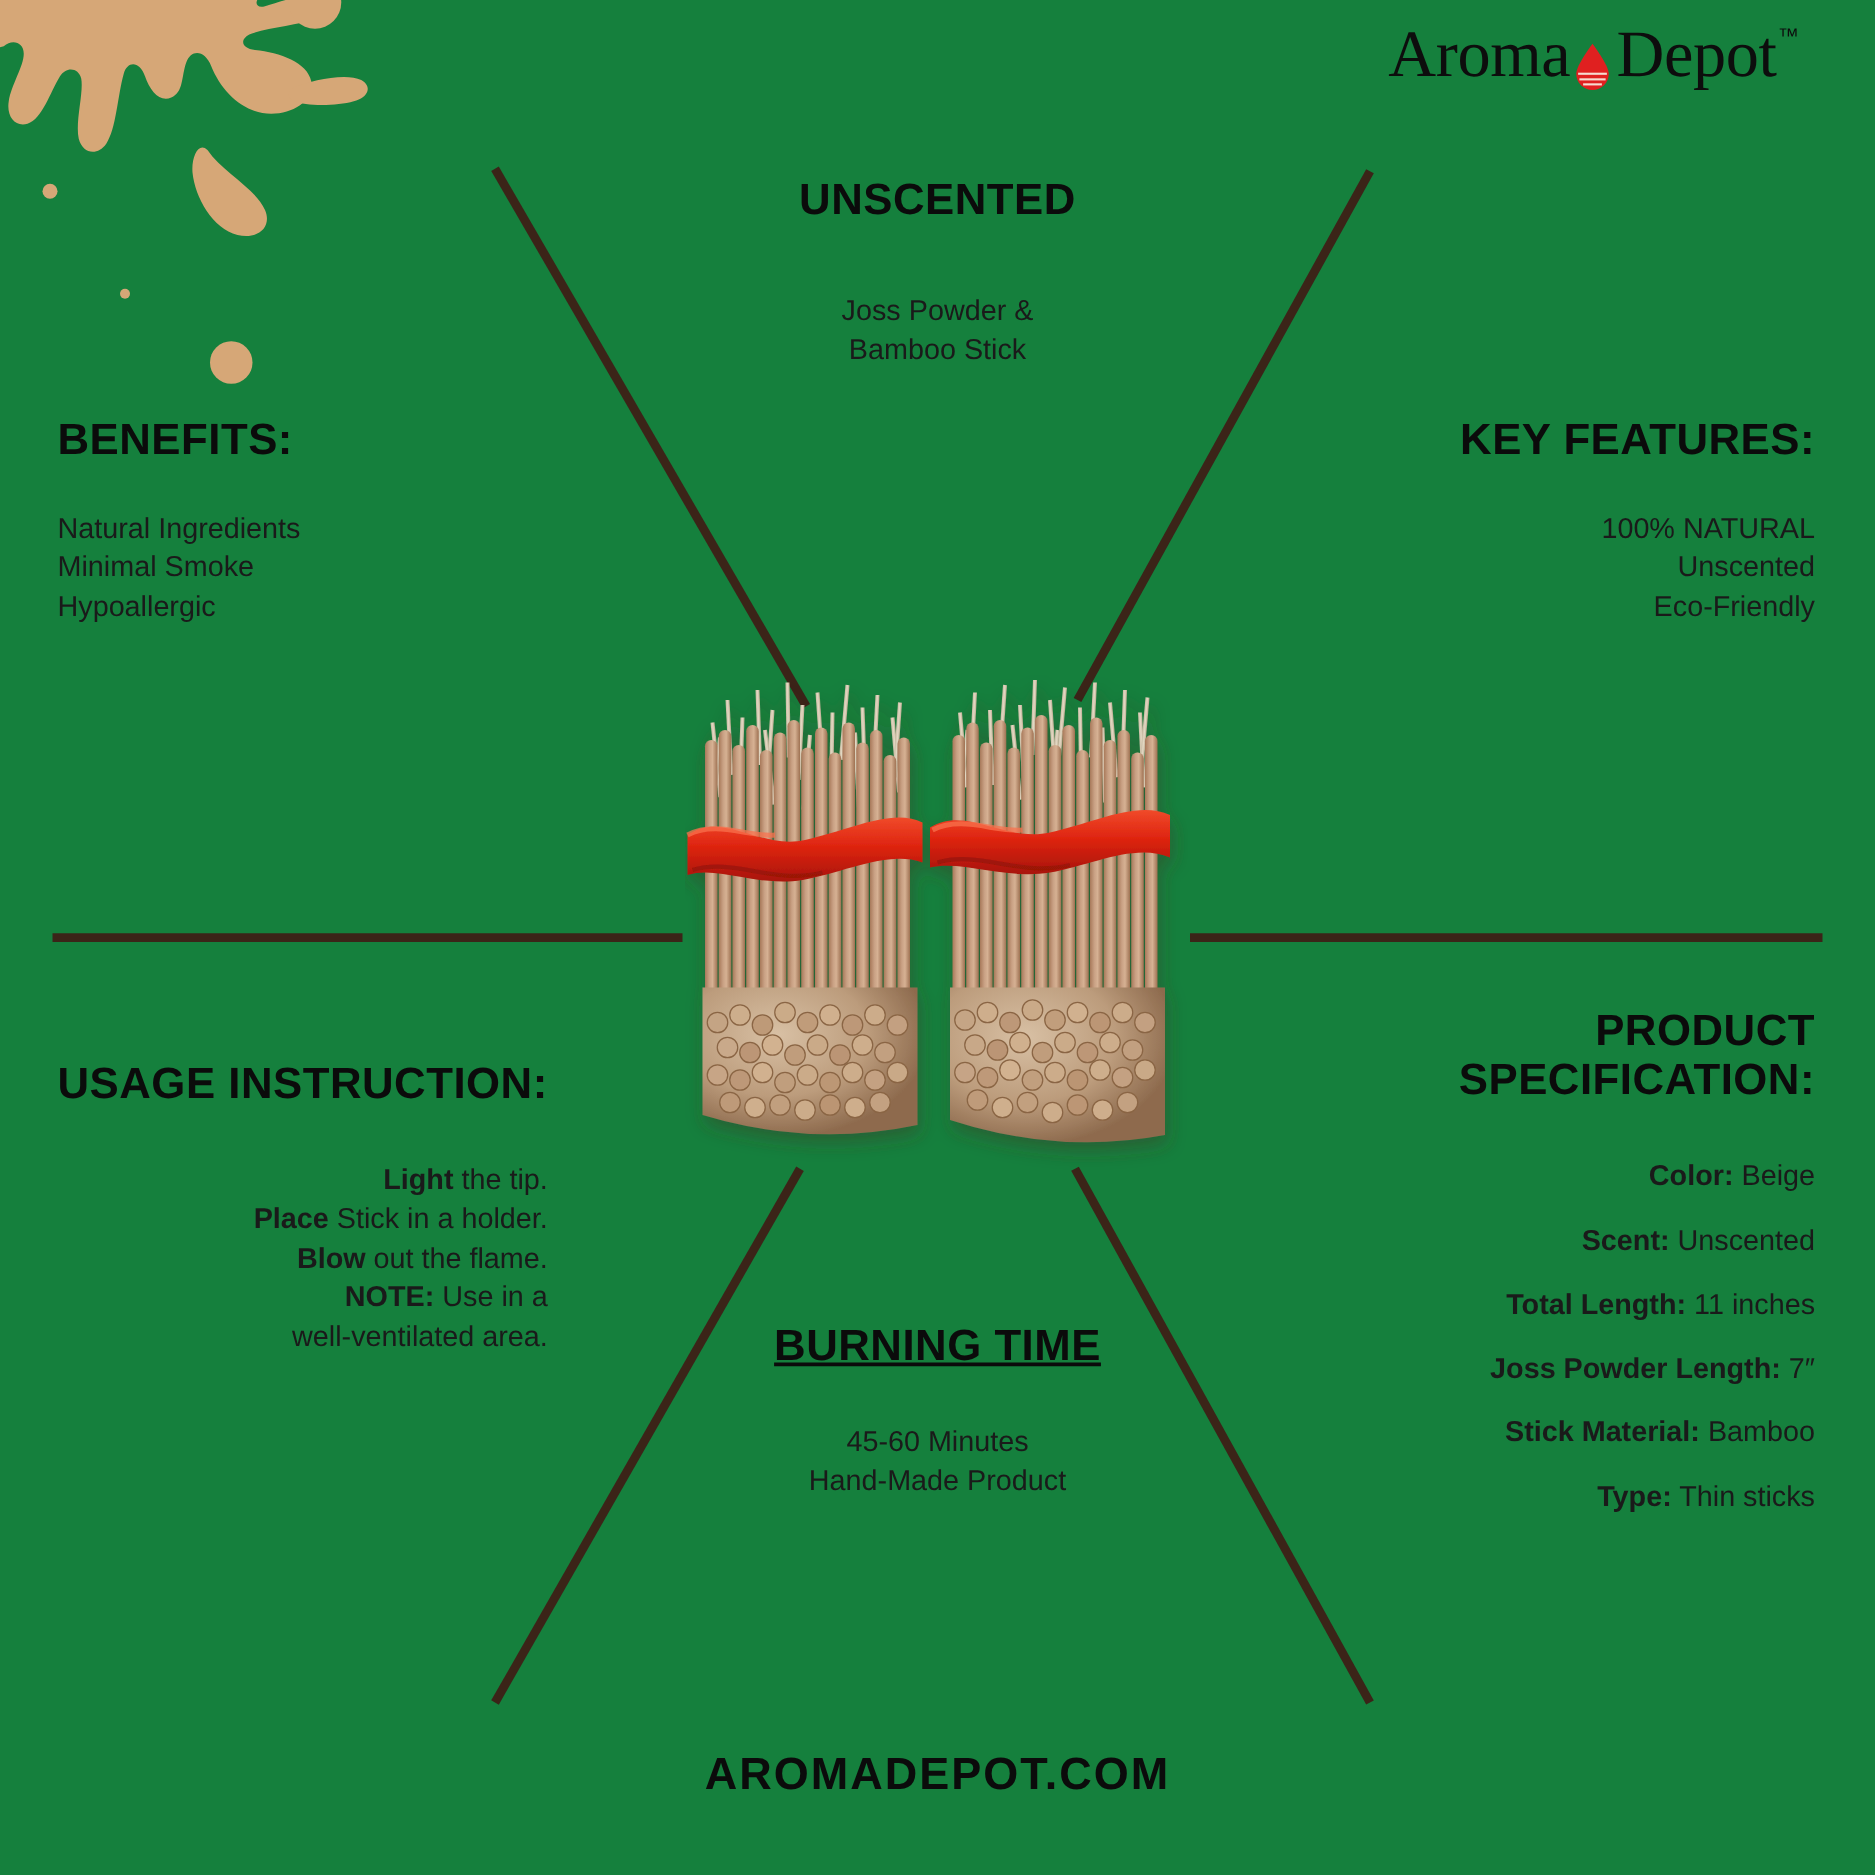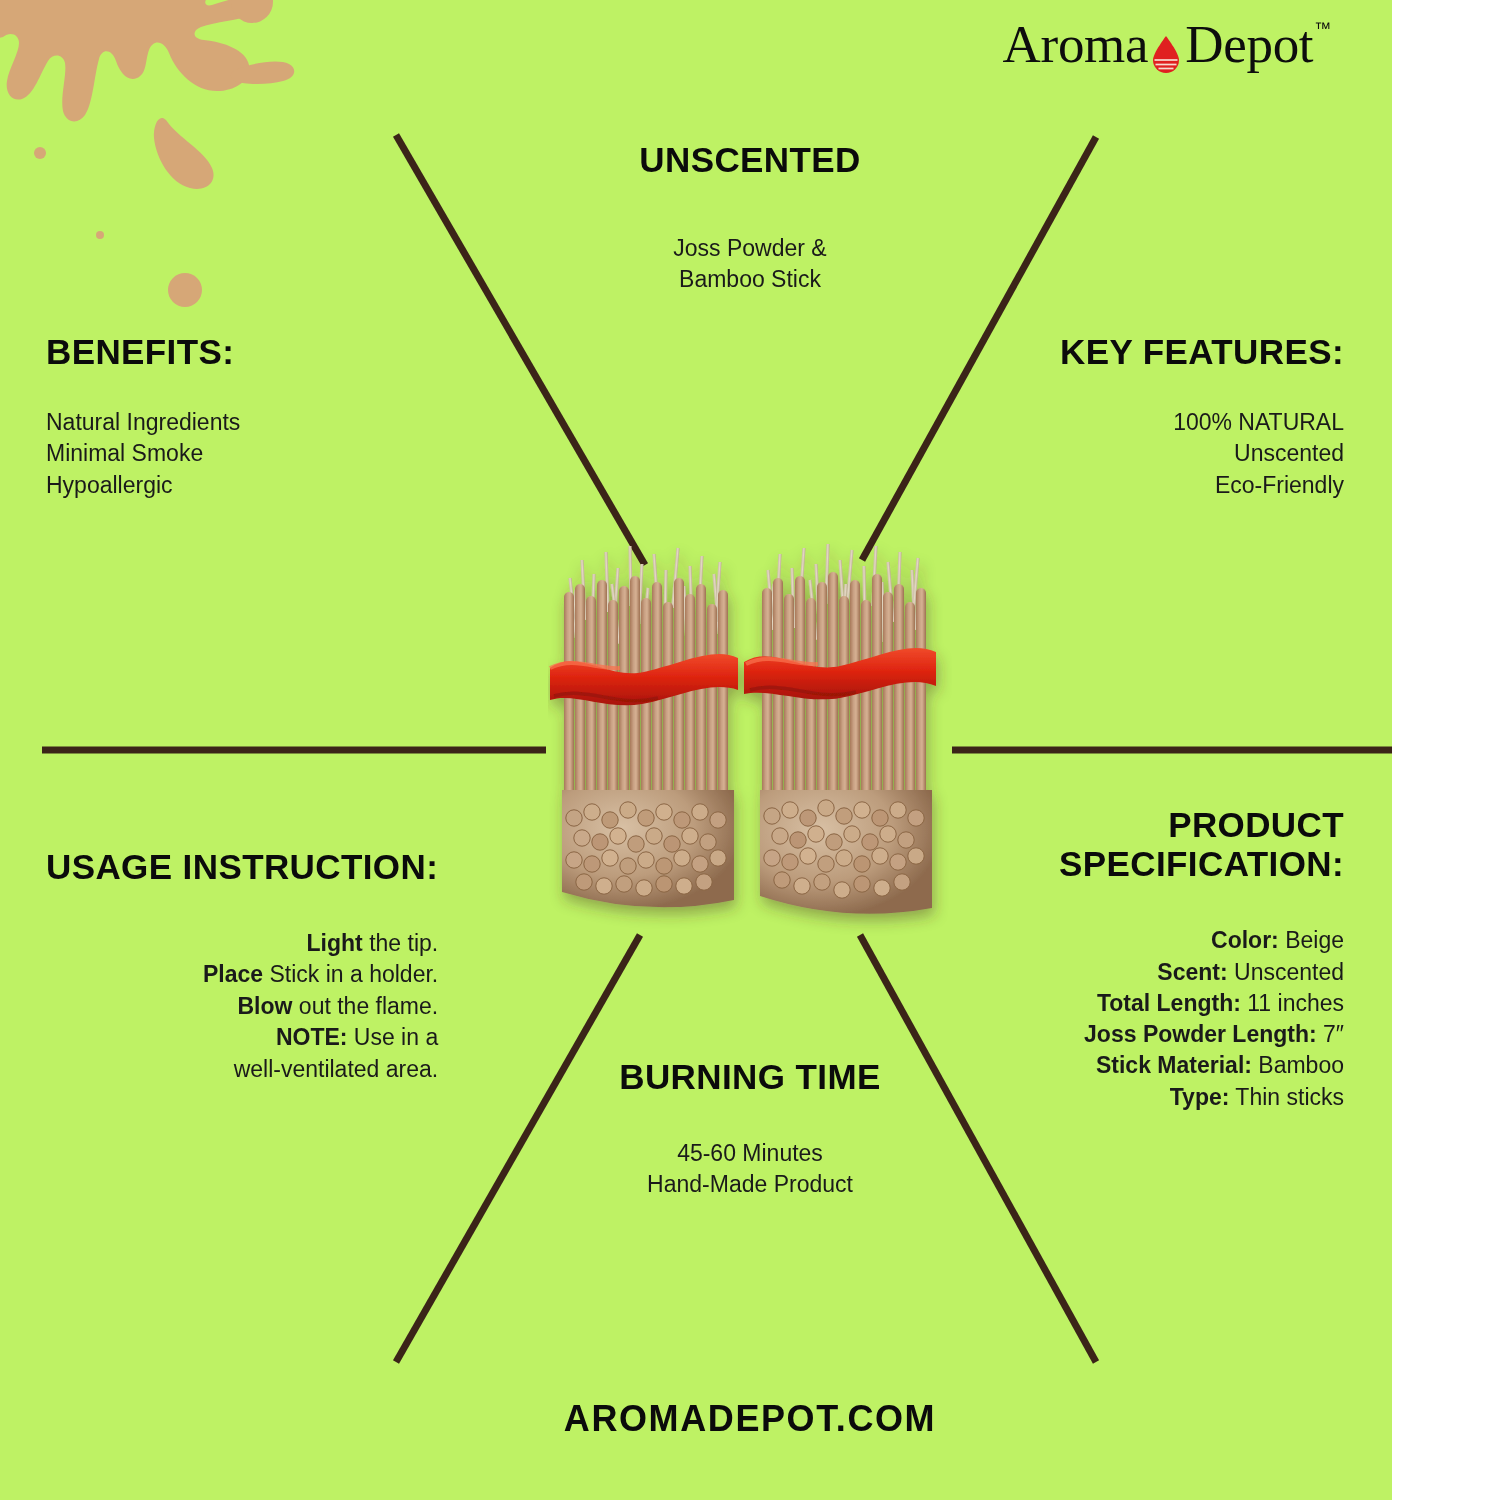--- a/index.html
+++ b/index.html
@@ -3,23 +3,23 @@
 <meta charset="utf-8">
 <title>Aroma Depot Unscented Incense Infographic</title>
 <style>
   html, body {
     margin: 0;
     padding: 0;
     background: #ffffff;
   }
   #canvas {
     position: relative;
-    width: 1392px;
+    width: 1500px;
     height: 1500px;
-    background: #bef264;
+    background: #15803d;
     overflow: hidden;
     font-family: "Liberation Sans", sans-serif;
     color: #121212;
     -webkit-font-smoothing: antialiased;
   }
 
   
   .splatter-wrap {
     position: absolute;
     left: -20px;
@@ -86,24 +86,24 @@
   .body-line b { font-weight: bold; }
 
   
   #blk-benefits   { left: 46px;  top: 332px; text-align: left; }
   #blk-unscented  { left: 455px; top: 140px; width: 590px; text-align: center; }
   #blk-unscented .head { margin-bottom: 52px; }
   #blk-keyfeat    { right: 48px; top: 332px; text-align: right; }
   #blk-usage      { left: 46px;  top: 847px; text-align: right; }
   #blk-usage .head { margin-bottom: 40px; }
   #blk-burning    { left: 455px; top: 1057px; width: 590px; text-align: center; }
-  #blk-burning .head { margin-bottom: 40px; }
+  #blk-burning .head { margin-bottom: 40px; text-decoration: underline; }
   #blk-spec       { right: 48px; top: 805px; text-align: right; }
   #blk-spec .head { margin-bottom: 42px; line-height: 1.12; }
-  #blk-spec .body-line { line-height: 1.36; }
+  #blk-spec .body-line { line-height: 1.36; margin-top: 20px; }
 
   
   #footer {
     position: absolute;
     left: 0;
     top: 1398px;
     width: 1500px;
     text-align: center;
     font-size: 36px;
     font-weight: bold;

